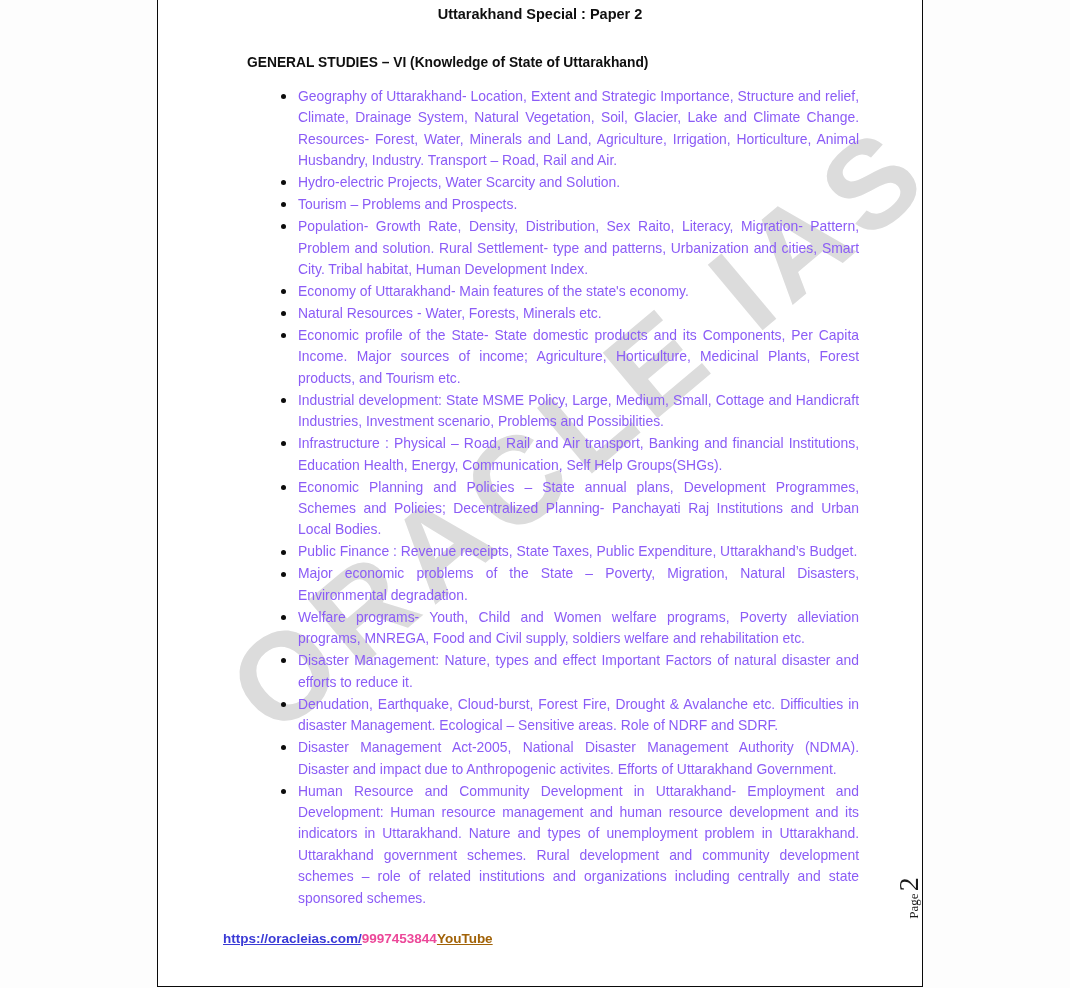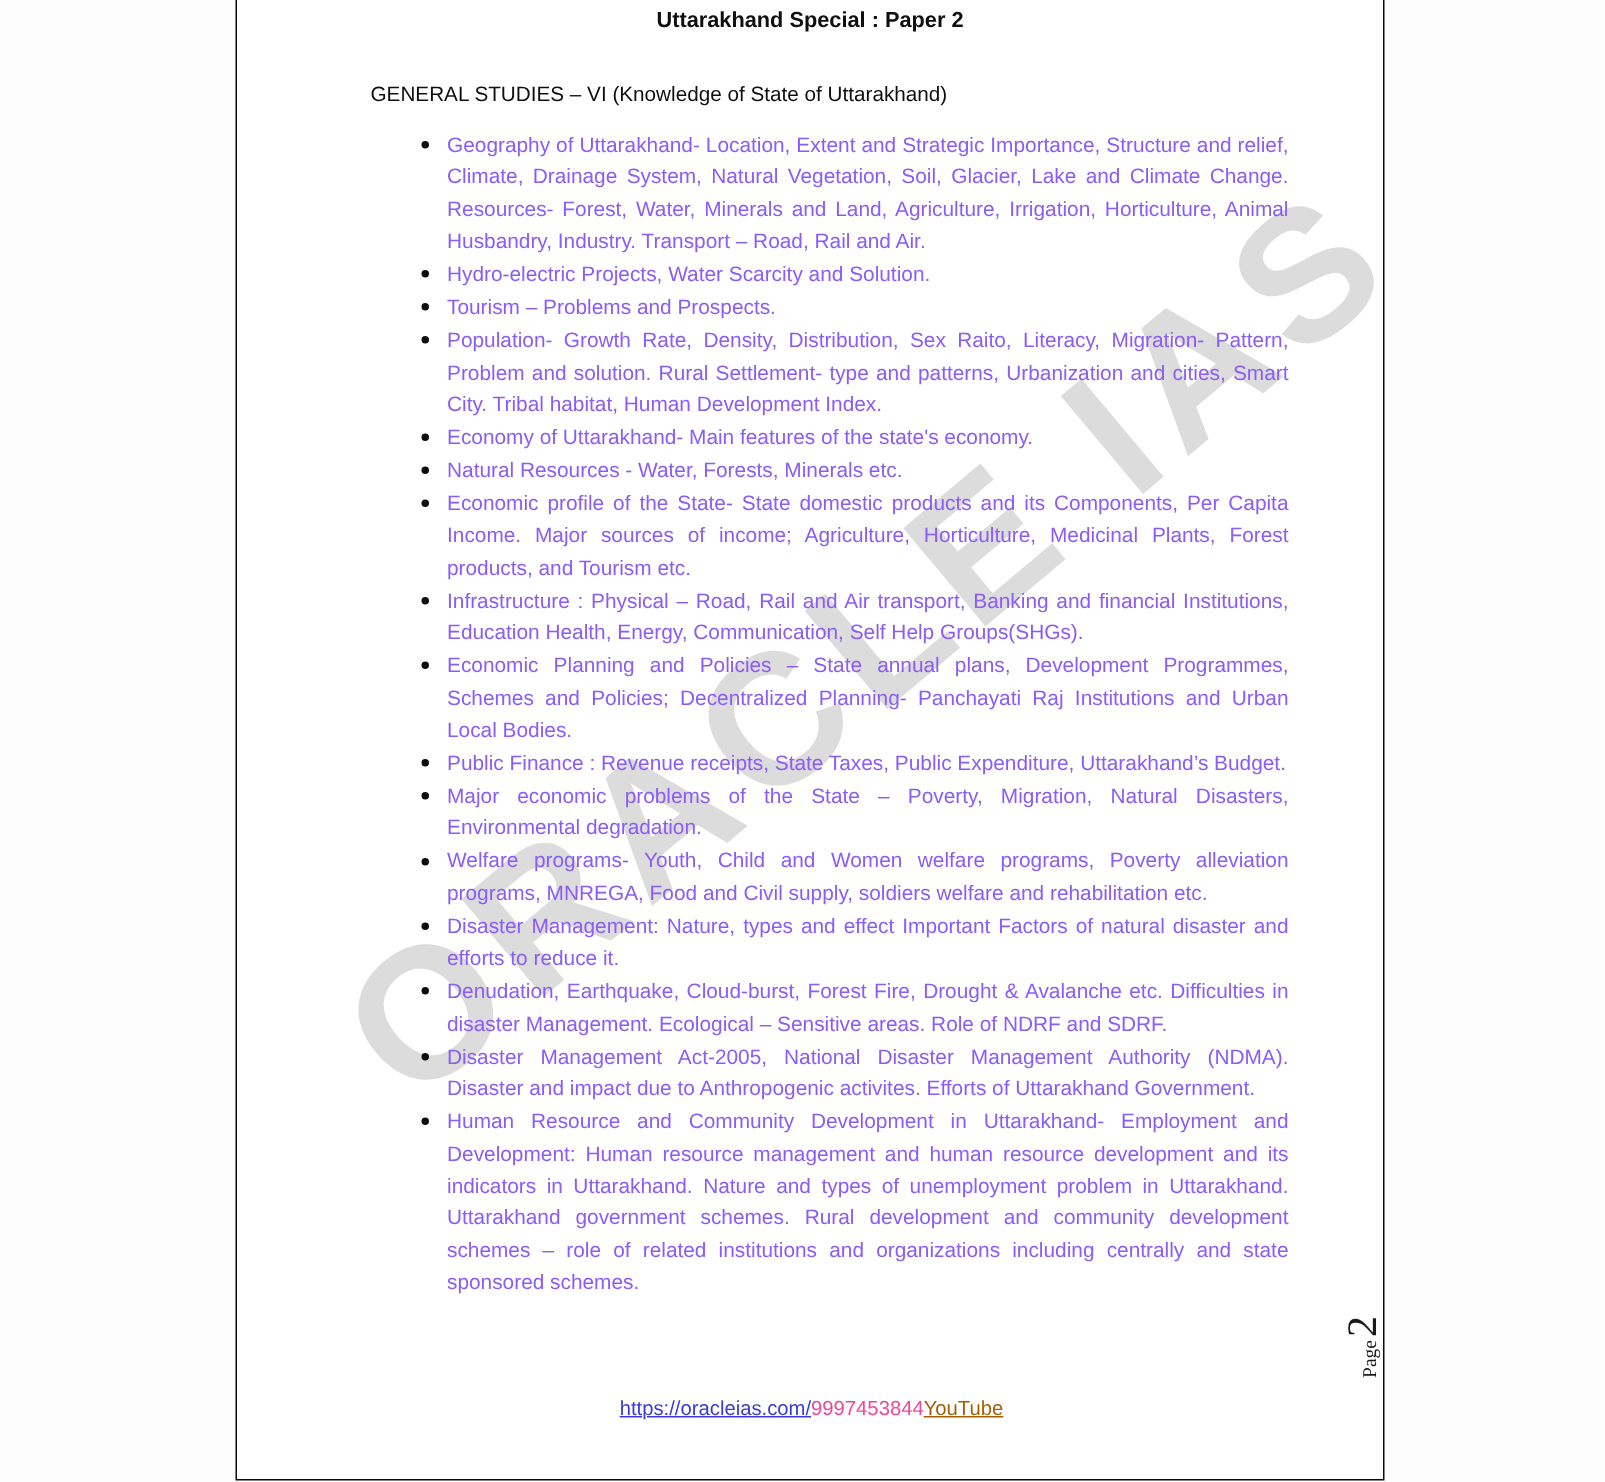--- a/index.html
+++ b/index.html
@@ -39,21 +39,21 @@
     width: 100%;
     text-align: center;
     font-size: 14.5px;
     font-weight: 700;
     color: #0f0f0f;
   }
   .doc-heading {
     position: absolute;
     top: 66px; left: 89px;
     font-size: 13.8px;
-    font-weight: 400;
+    font-weight: 700;
     color: #0f0f0f;
   }
   ul.topic-list {
     position: absolute;
     top: 97px; left: 120px;
     width: 581px;
     margin: 0; padding: 0;
     list-style: none;
   }
   ul.topic-list li {
@@ -71,24 +71,25 @@
     left: 3px; top: 8.2px;
     width: 5px; height: 5px;
     border-radius: 50%;
     background: #0c0c0c;
   }
   .footer {
     position: absolute;
     top: 942px; left: 65px;
     width: 636px;
     display: flex;
-    justify-content: center;
+    justify-content: flex-start;
     align-items: baseline;
     font-size: 13.5px;
     color: #111;
+    font-weight: bold;
   }
   .footer a {
     text-decoration: underline;
     cursor: pointer;
   }
   .phone { color: #ec4899; }
   .pagenum {
     position: absolute;
     left: 716px; top: 892px;
     width: 72px; height: 34px;
@@ -117,20 +118,21 @@
     <div class="doc-heading">GENERAL STUDIES – VI (Knowledge of State of Uttarakhand)</div>
 
     <ul class="topic-list">
         <li>Geography of Uttarakhand- Location, Extent and Strategic Importance, Structure and relief, Climate, Drainage System, Natural Vegetation, Soil, Glacier, Lake and Climate Change. Resources- Forest, Water, Minerals and Land, Agriculture, Irrigation, Horticulture, Animal Husbandry, Industry. Transport – Road, Rail and Air.</li>
         <li>Hydro-electric Projects, Water Scarcity and Solution.</li>
         <li>Tourism – Problems and Prospects.</li>
         <li>Population- Growth Rate, Density, Distribution, Sex Raito, Literacy, Migration- Pattern, Problem and solution. Rural Settlement- type and patterns, Urbanization and cities, Smart City. Tribal habitat, Human Development Index.</li>
         <li>Economy of Uttarakhand- Main features of the state's economy.</li>
         <li>Natural Resources - Water, Forests, Minerals etc.</li>
         <li>Economic profile of the State- State domestic products and its Components, Per Capita Income. Major sources of income; Agriculture, Horticulture, Medicinal Plants, Forest products, and Tourism etc.</li>
+        <li>Industrial development: State MSME Policy, Large, Medium, Small, Cottage and Handicraft Industries, Investment scenario, Problems and Possibilities.</li>
         <li>Infrastructure : Physical – Road, Rail and Air transport, Banking and financial Institutions, Education Health, Energy, Communication, Self Help Groups(SHGs).</li>
         <li>Economic Planning and Policies – State annual plans, Development Programmes, Schemes and Policies; Decentralized Planning- Panchayati Raj Institutions and Urban Local Bodies.</li>
         <li>Public Finance : Revenue receipts, State Taxes, Public Expenditure, Uttarakhand’s Budget.</li>
         <li>Major economic problems of the State – Poverty, Migration, Natural Disasters, Environmental degradation.</li>
         <li>Welfare programs- Youth, Child and Women welfare programs, Poverty alleviation programs, MNREGA, Food and Civil supply, soldiers welfare and rehabilitation etc.</li>
         <li>Disaster Management: Nature, types and effect Important Factors of natural disaster and efforts to reduce it.</li>
         <li>Denudation, Earthquake, Cloud-burst, Forest Fire, Drought &amp; Avalanche etc. Difficulties in disaster Management. Ecological – Sensitive areas. Role of NDRF and SDRF.</li>
         <li>Disaster Management Act-2005, National Disaster Management Authority (NDMA). Disaster and impact due to Anthropogenic activites. Efforts of Uttarakhand Government.</li>
         <li>Human Resource and Community Development in Uttarakhand- Employment and Development: Human resource management and human resource development and its indicators in Uttarakhand. Nature and types of unemployment problem in Uttarakhand. Uttarakhand government schemes. Rural development and community development schemes – role of related institutions and organizations including centrally and state sponsored schemes.</li>
       </ul>

